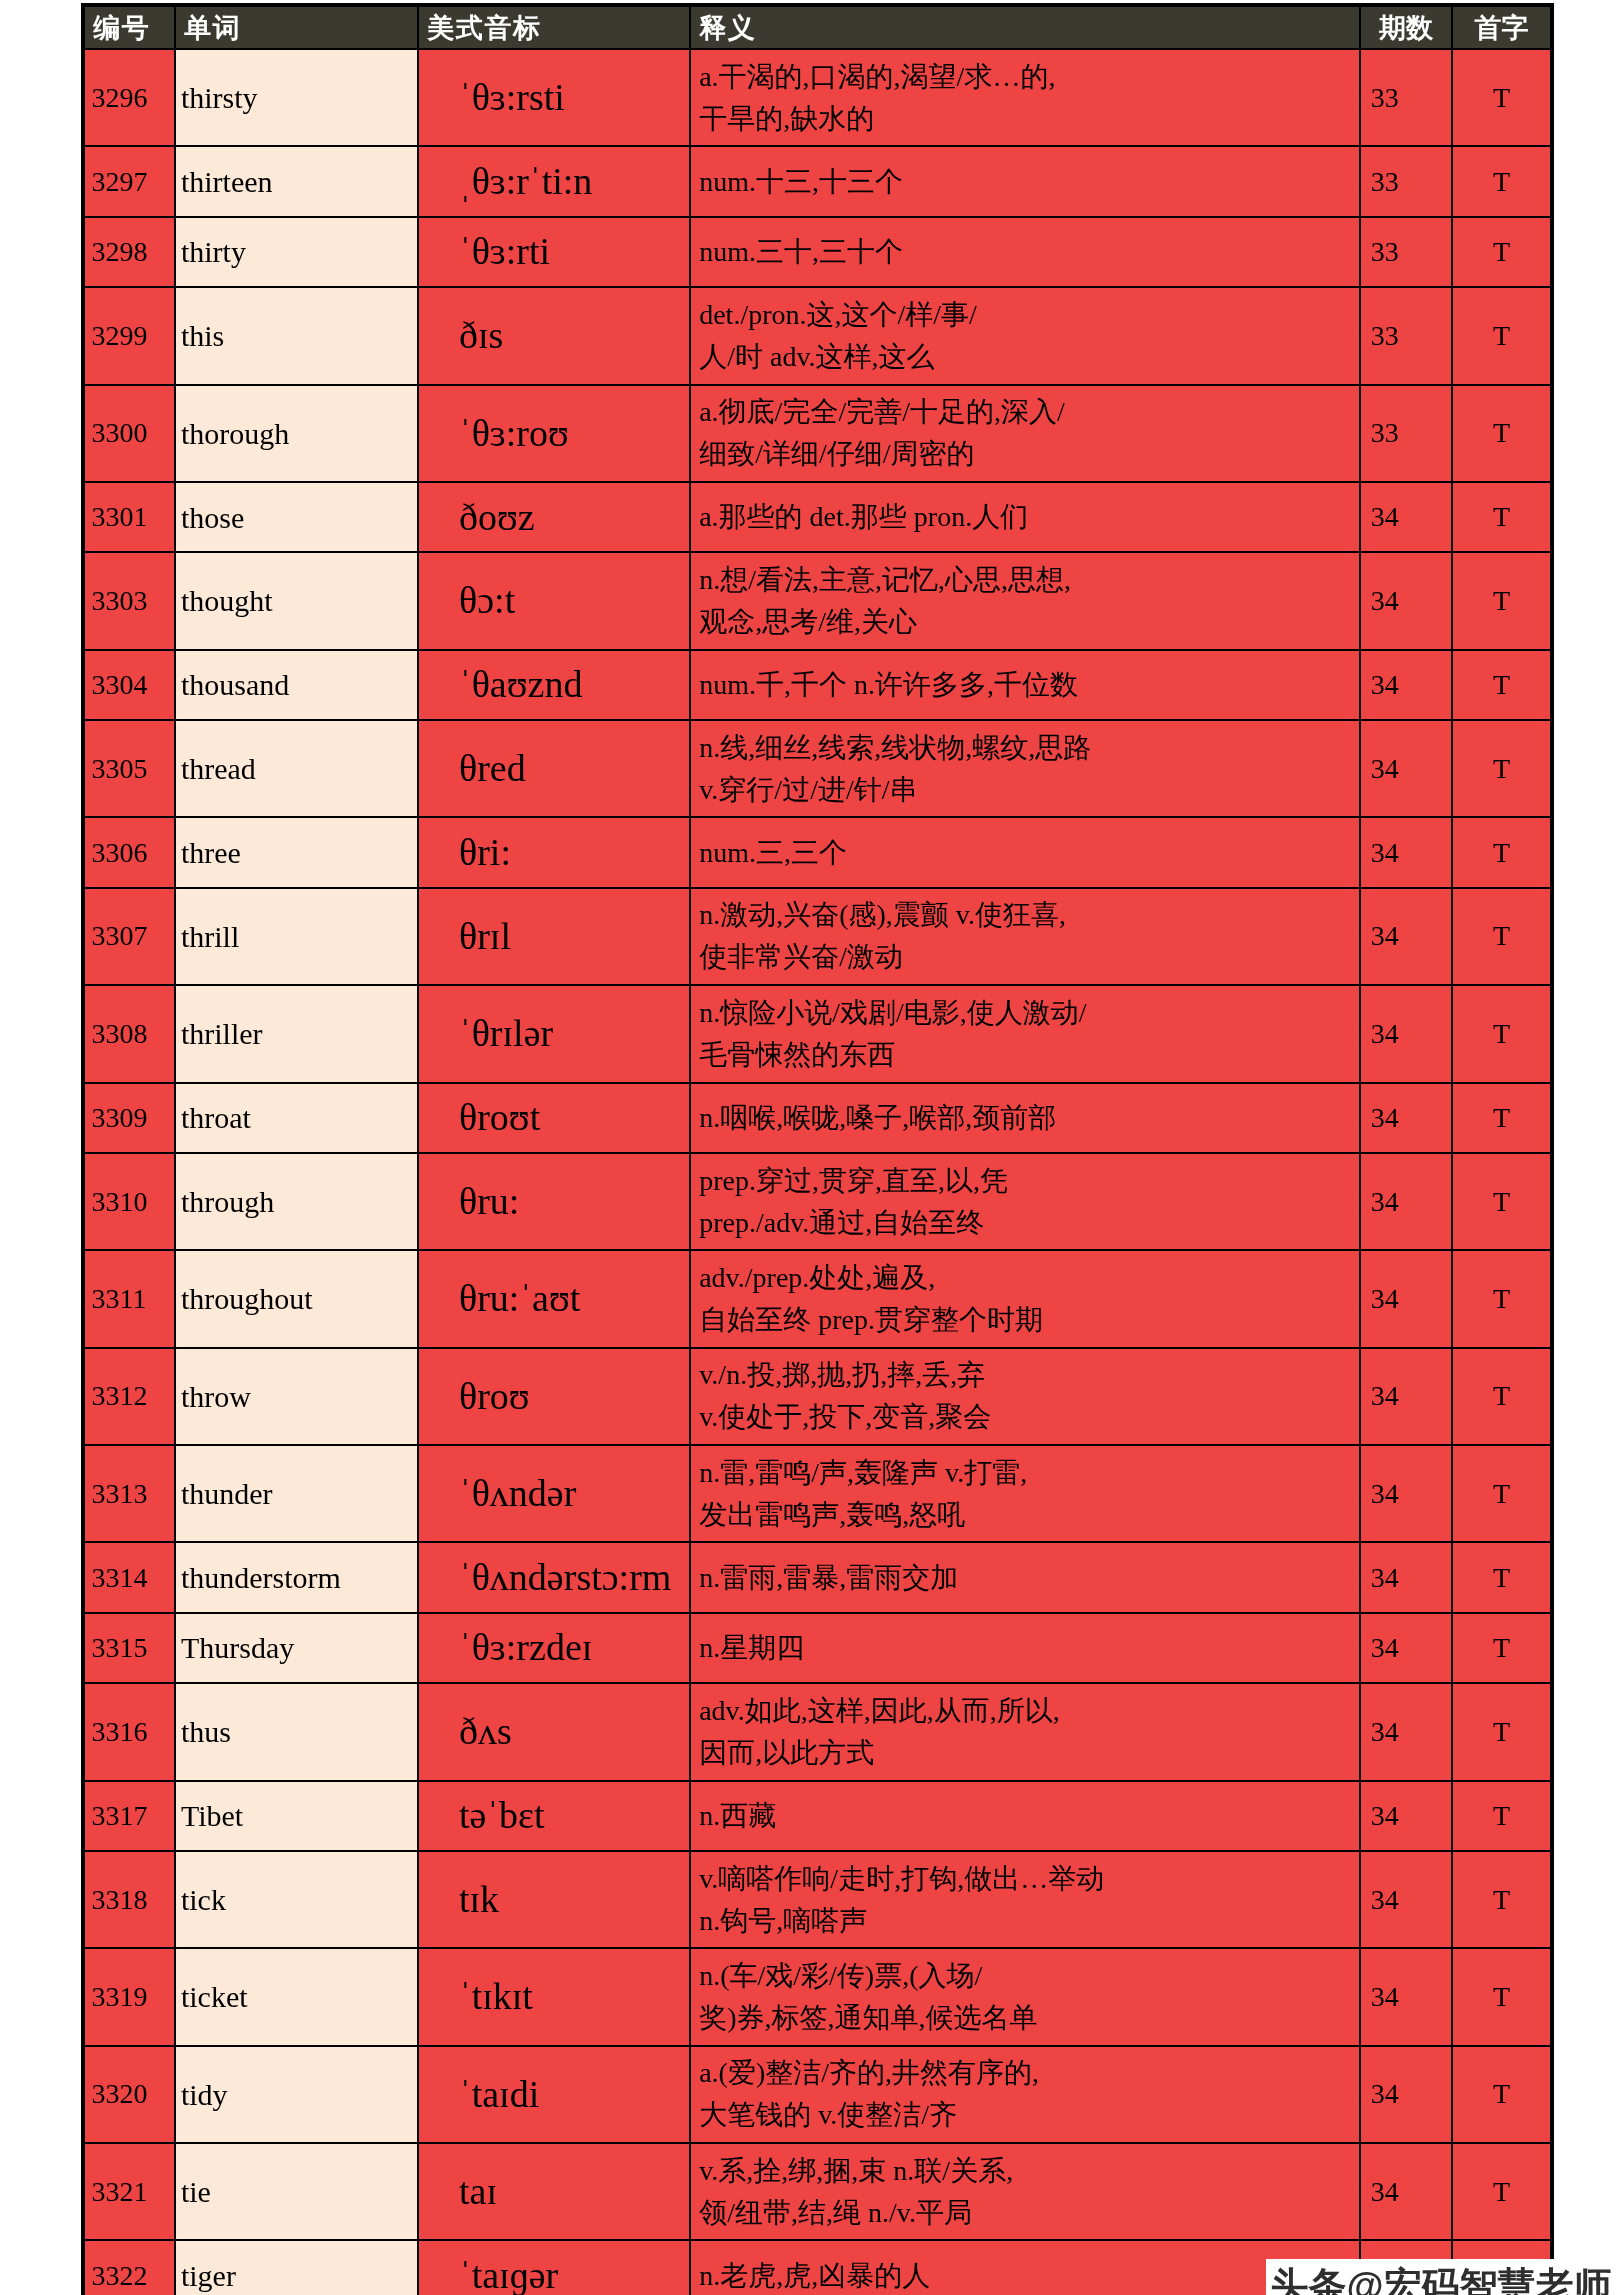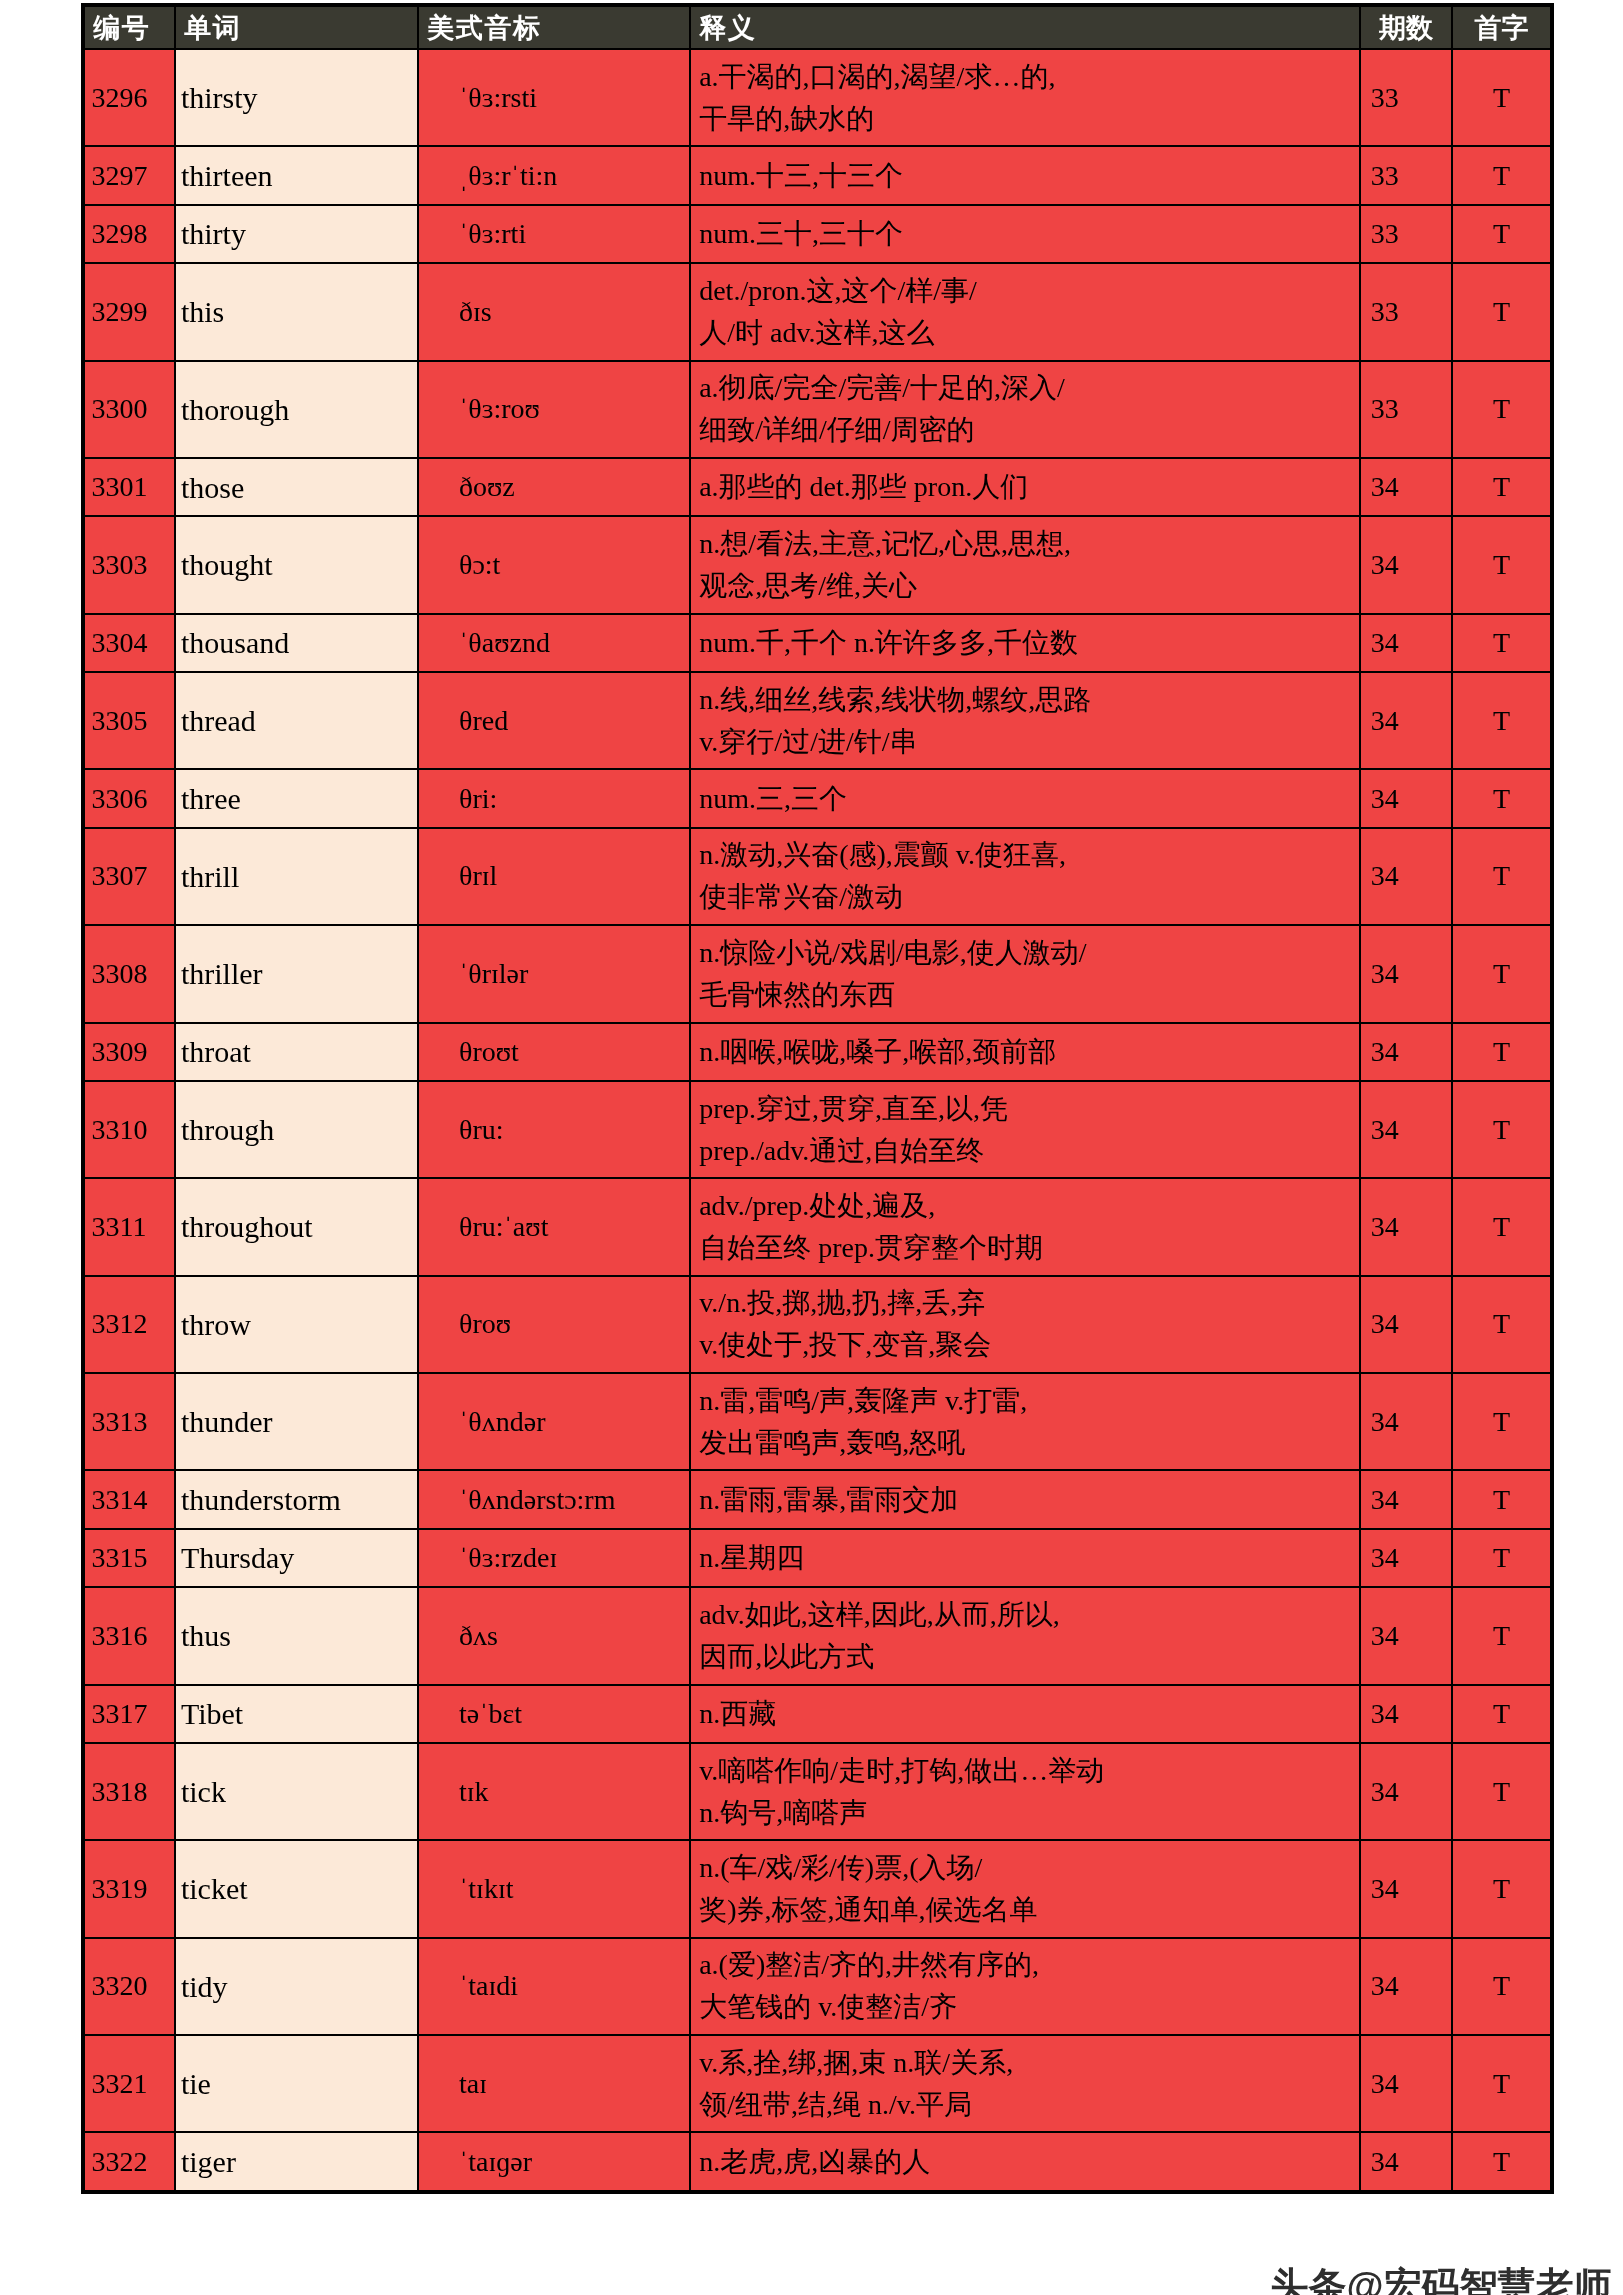--- a/index.html
+++ b/index.html
@@ -42,21 +42,21 @@
   tbody tr { height: 55px; }
   tbody td {
     font-size: 28px;
     padding: 5.7px 9.8px;
     vertical-align: middle;
     line-height: 1.5;
     overflow: hidden;
   }
   td.col-id        { width: 92px; padding-left: 6.5px; }
   td.col-word      { width: 243px; background: #fce9d8; font-size: 30px; padding-left: 4.9px; margin-top: 32px; }
-  td.col-phonetic  { width: 272px; font-size: 28px; padding-left: 40px; }
+  td.col-phonetic  { width: 272px; font-size: 38px; padding-left: 40px; }
   td.col-definition{ width: 670px; white-space: pre-line; padding-left: 8.2px; }
   td.col-period    { width: 92px; }
   td.col-letter    { width: 100px; text-align: center; }
 
   .watermark {
     position: absolute;
     left: 147px;
     top: 1186px;
     width: 1145px;
     text-align: center;

